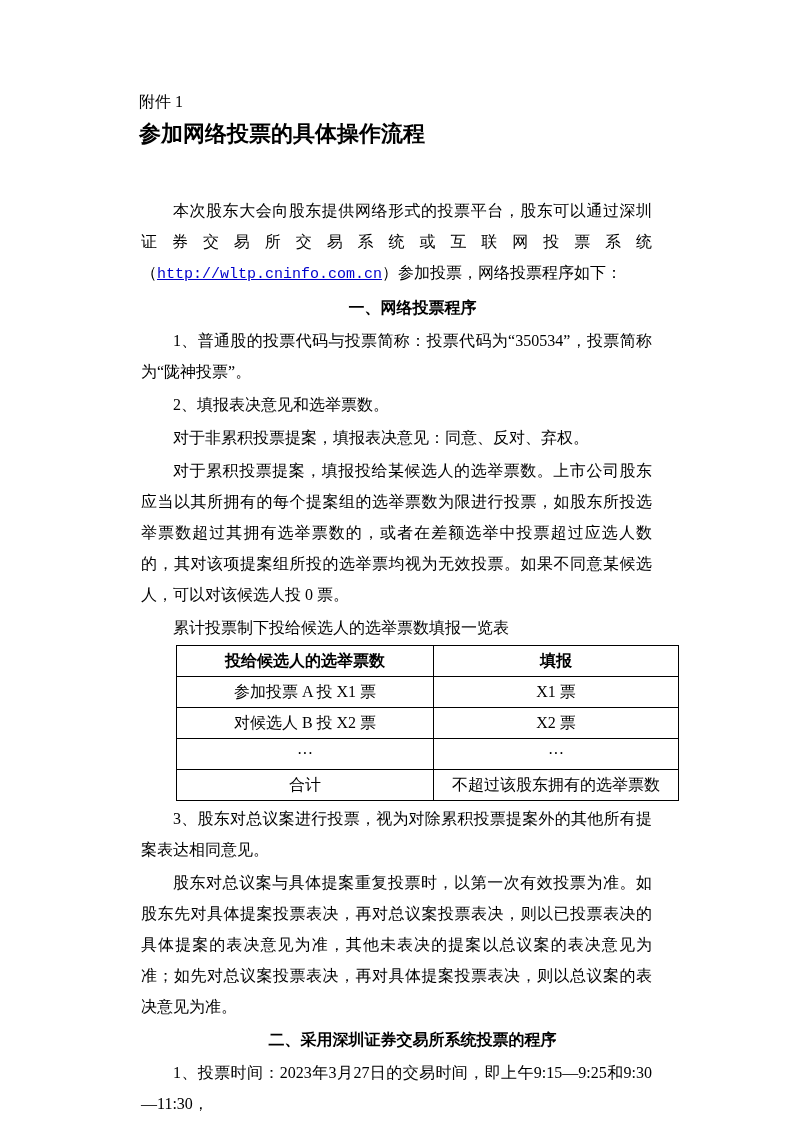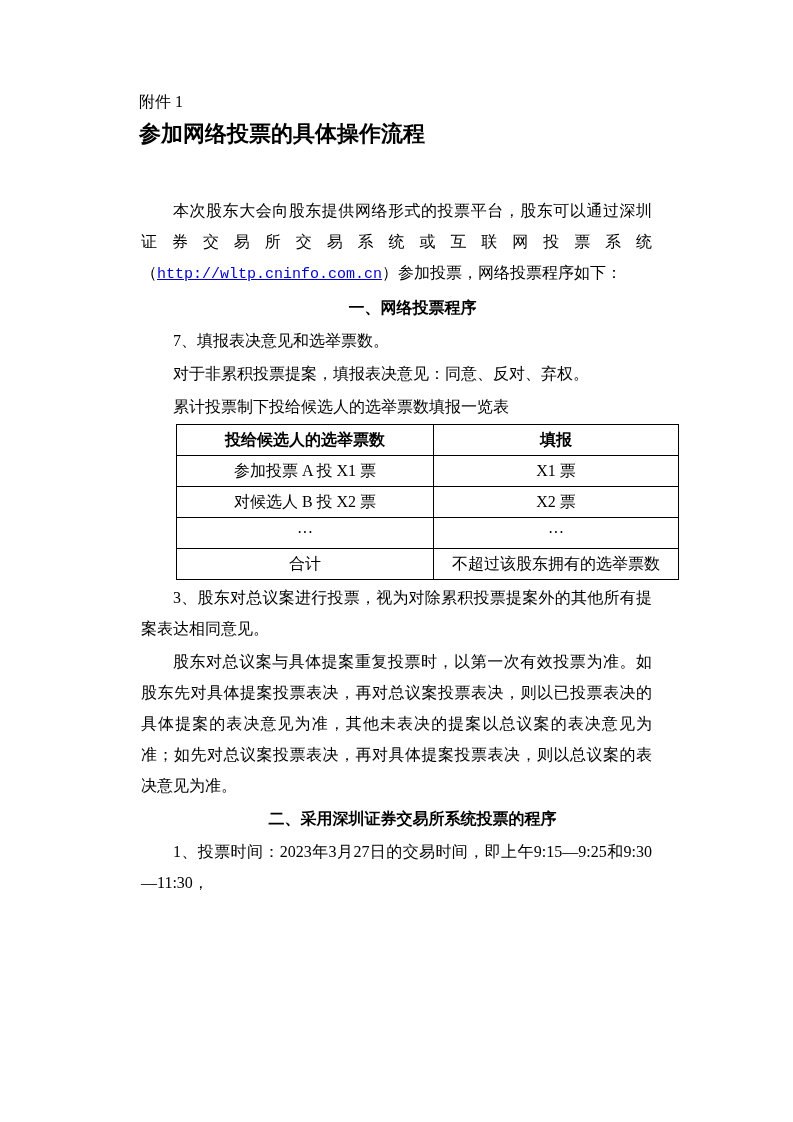--- a/index.html
+++ b/index.html
@@ -86,25 +86,27 @@
 <div class="page">
 
   <div class="attachment-label">附件 1</div>
 
   <h1 class="doc-title">参加网络投票的具体操作流程</h1>
 
   <p class="para first-para"><span>本次股东大会向股东提供网络形式的投票平台，股东可以通过深圳证券交易所交易系统或互联网投票系统（</span><span class="url-link">http://wltp.cninfo.com.cn</span><span>）参加投票，网络投票程序如下：</span></p>
 
   <p class="heading">一、网络投票程序</p>
 
+  <p class="para">1、普通股的投票代码与投票简称：投票代码为“350534”，投票简称为“陇神投票”。</p>
 
-  <p class="para">7、填报表决意见和选举票数。</p>
+  <p class="para">2、填报表决意见和选举票数。</p>
 
   <p class="para">对于非累积投票提案，填报表决意见：同意、反对、弃权。</p>
 
+  <p class="para">对于累积投票提案，填报投给某候选人的选举票数。上市公司股东应当以其所拥有的每个提案组的选举票数为限进行投票，如股东所投选举票数超过其拥有选举票数的，或者在差额选举中投票超过应选人数的，其对该项提案组所投的选举票均视为无效投票。如果不同意某候选人，可以对该候选人投 0 票。</p>
 
   <p class="para table-caption">累计投票制下投给候选人的选举票数填报一览表</p>
 
   <table class="vote-table">
     <colgroup>
         <col class="c1">
         <col class="c2">
       </colgroup>
     <tbody>
         <tr>

